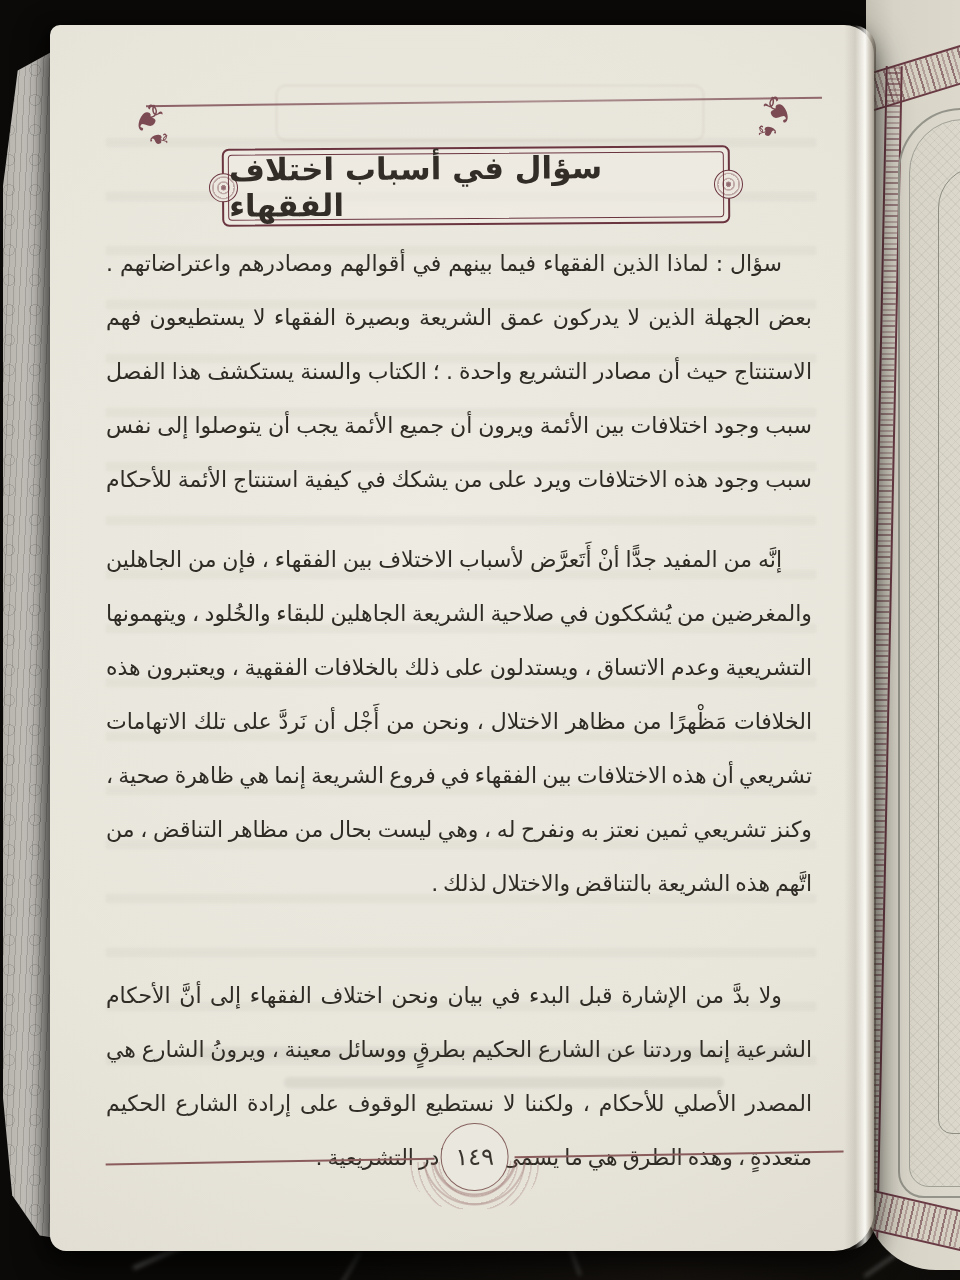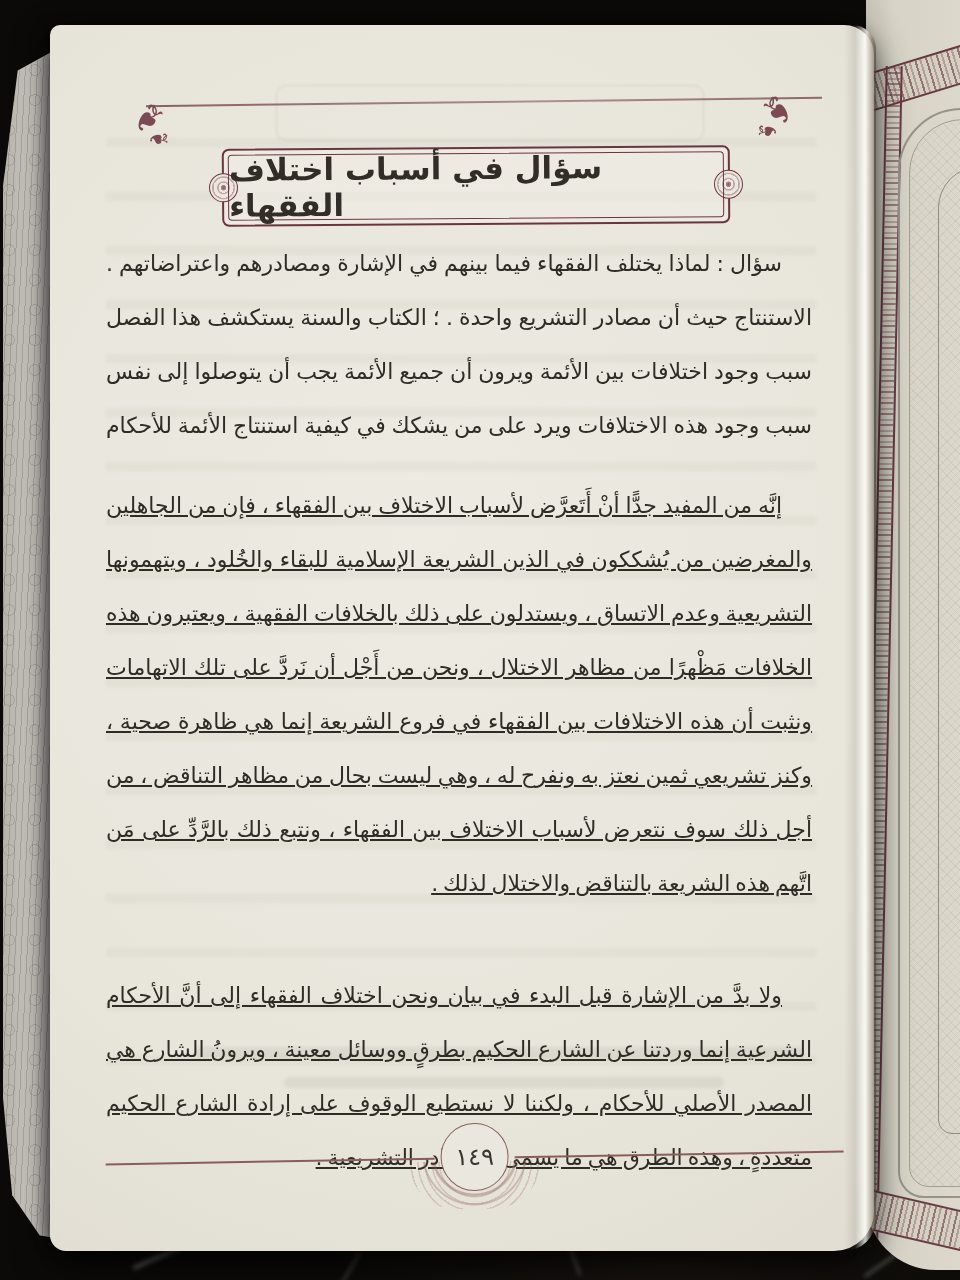--- a/index.html
+++ b/index.html
@@ -130,21 +130,21 @@
   .page-body{
     position:absolute;left:56px;right:62px;top:212px;
     direction:rtl;color:var(--ink,#2f2b25);font-size:22px;
   }
   .line{
     line-height:54px;height:54px;overflow:hidden;
     text-align:justify;text-align-last:justify;word-spacing:-2px;
   }
   .line.indent{padding-right:30px;}
   .line.last{text-align-last:right;}
-  .paragraph + .paragraph{margin-top:26px;text-decoration:underline;}
+  .paragraph + .paragraph{margin-top:26px;}
   .paragraph:nth-of-type(3){margin-top:58px;}
 
   
   .bottom-divider{position:absolute;left:56px;right:30px;top:1096px;height:120px;transform:rotate(-1deg);}
   .bd-rule{position:absolute;top:36px;height:1.6px;background:#8a5d5c;}
   .bd-rule.left{left:0;width:calc(50% - 40px);}
   .bd-rule.right{right:0;width:calc(50% - 40px);}
   .lace{
     position:absolute;left:50%;top:40px;transform:translateX(-50%);
     width:132px;height:48px;border-radius:0 0 74px 74px;opacity:.85;
@@ -202,33 +202,33 @@
     <div class="title-box">
       <span class="medallion left"></span>
       <span class="medallion right"></span>
       <div class="inner">
         <span class="title-text">سؤال في أسباب اختلاف الفقهاء</span>
       </div>
     </div>
 
     <div class="page-body">
         <div class="paragraph">
-          <div class="line indent">سؤال : لماذا يختلف الفقهاء فيما بينهم في الإشارة ومصادرهم واعتراضاتهم .</div>
+          <div class="line indent">سؤال : لماذا الذين الفقهاء فيما بينهم في أقوالهم ومصادرهم واعتراضاتهم .</div>
+          <div class="line">بعض الجهلة الذين لا يدركون عمق الشريعة وبصيرة الفقهاء لا يستطيعون فهم</div>
           <div class="line">الاستنتاج حيث أن مصادر التشريع واحدة . ؛ الكتاب والسنة يستكشف هذا الفصل</div>
           <div class="line">سبب وجود اختلافات بين الأئمة ويرون أن جميع الأئمة يجب أن يتوصلوا إلى نفس</div>
           <div class="line">سبب وجود هذه الاختلافات ويرد على من يشكك في كيفية استنتاج الأئمة للأحكام .</div>
         </div>
         <div class="paragraph">
           <div class="line indent">إنَّه من المفيد جدًّا أنْ أَتَعرَّض لأسباب الاختلاف بين الفقهاء ، فإن من الجاهلين</div>
-          <div class="line">والمغرضين من يُشككون في الذين الشريعة الإسلامية للبقاء والخُلود ، ويتهمونها</div>
+          <div class="line">والمغرضين من يُشككون في صلاحية الشريعة الجاهلين للبقاء والخُلود ، ويتهمونها</div>
           <div class="line">التشريعية وعدم الاتساق ، ويستدلون على ذلك بالخلافات الفقهية ، ويعتبرون هذه</div>
           <div class="line">الخلافات مَظْهرًا من مظاهر الاختلال ، ونحن من أَجْل أن نَردَّ على تلك الاتهامات</div>
-          <div class="line">ونثبت أن هذه الاختلافات بين الفقهاء في فروع الشريعة إنما هي ظاهرة صحية ،</div>
+          <div class="line">تشريعي أن هذه الاختلافات بين الفقهاء في فروع الشريعة إنما هي ظاهرة صحية ،</div>
           <div class="line">وكنز تشريعي ثمين نعتز به ونفرح له ، وهي ليست بحال من مظاهر التناقض ، من</div>
-          <div class="line">أجل ذلك سوف نتعرض لأسباب الاختلاف بين الفقهاء ، ونتبع ذلك بالرَّدِّ على مَن</div>
           <div class="line last">اتَّهم هذه الشريعة بالتناقض والاختلال لذلك .</div>
         </div>
         <div class="paragraph">
           <div class="line indent">ولا بدَّ من الإشارة قبل البدء في بيان ونحن اختلاف الفقهاء إلى أنَّ الأحكام</div>
           <div class="line">الشرعية إنما وردتنا عن الشارع الحكيم بطرقٍ ووسائل معينة ، ويرونُ الشارع هي</div>
           <div class="line">المصدر الأصلي للأحكام ، ولكننا لا نستطيع الوقوف على إرادة الشارع الحكيم</div>
           <div class="line last">متعددةٍ ، وهذه الطرق هي ما يسمى بالمصادر التشريعية .</div>
         </div>
       </div>
 

